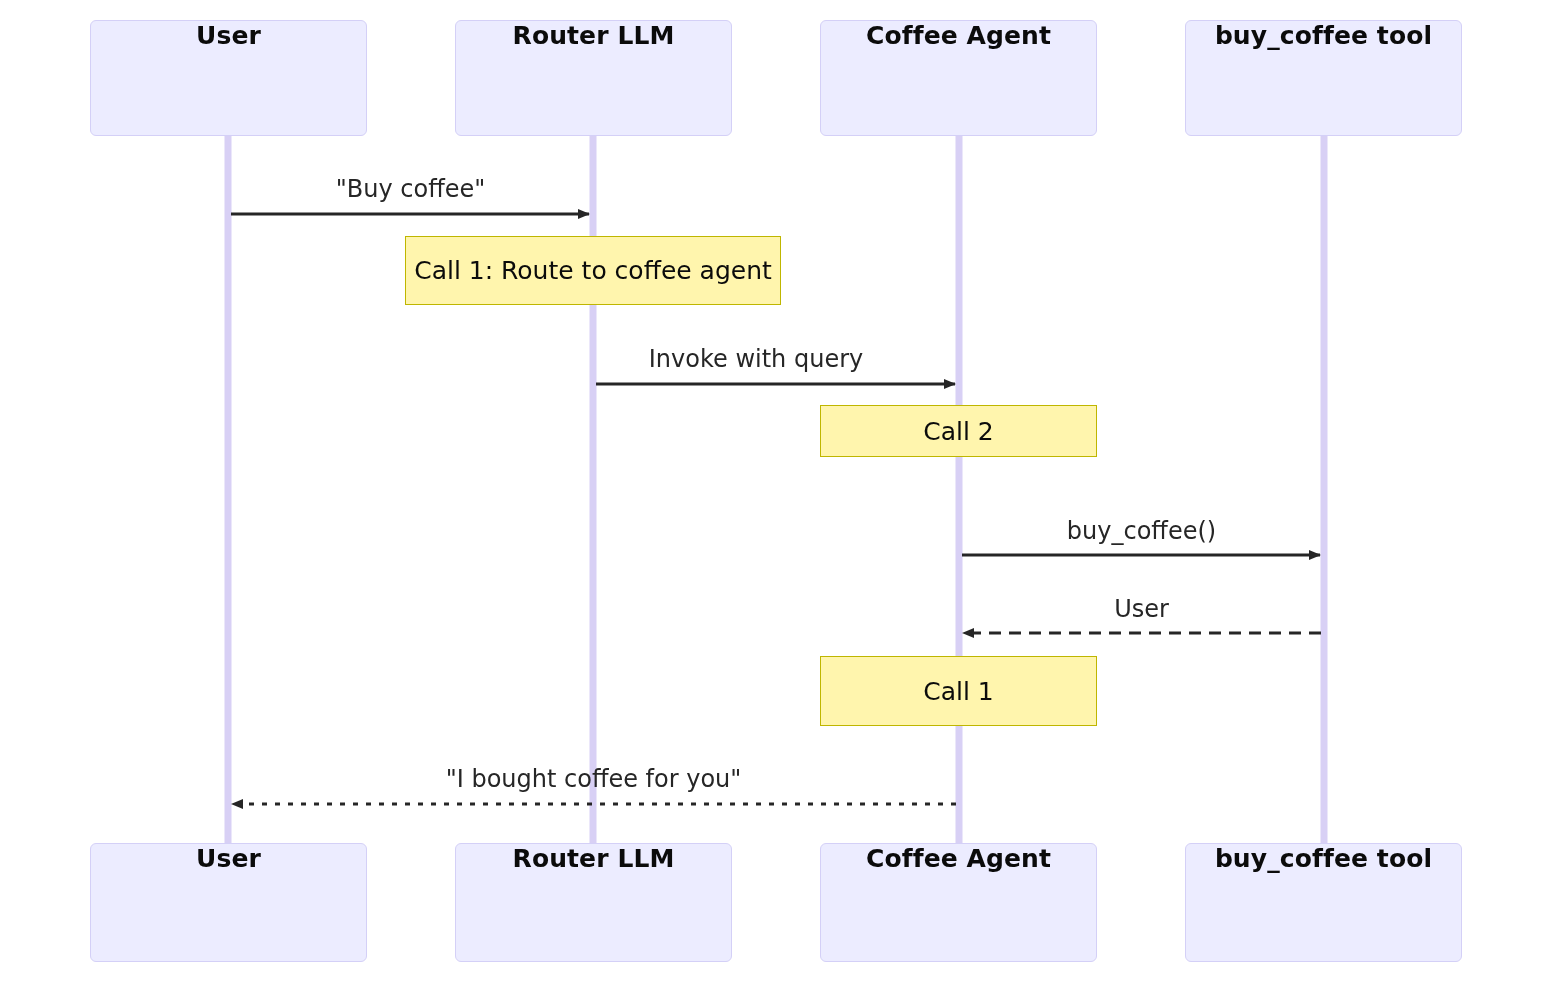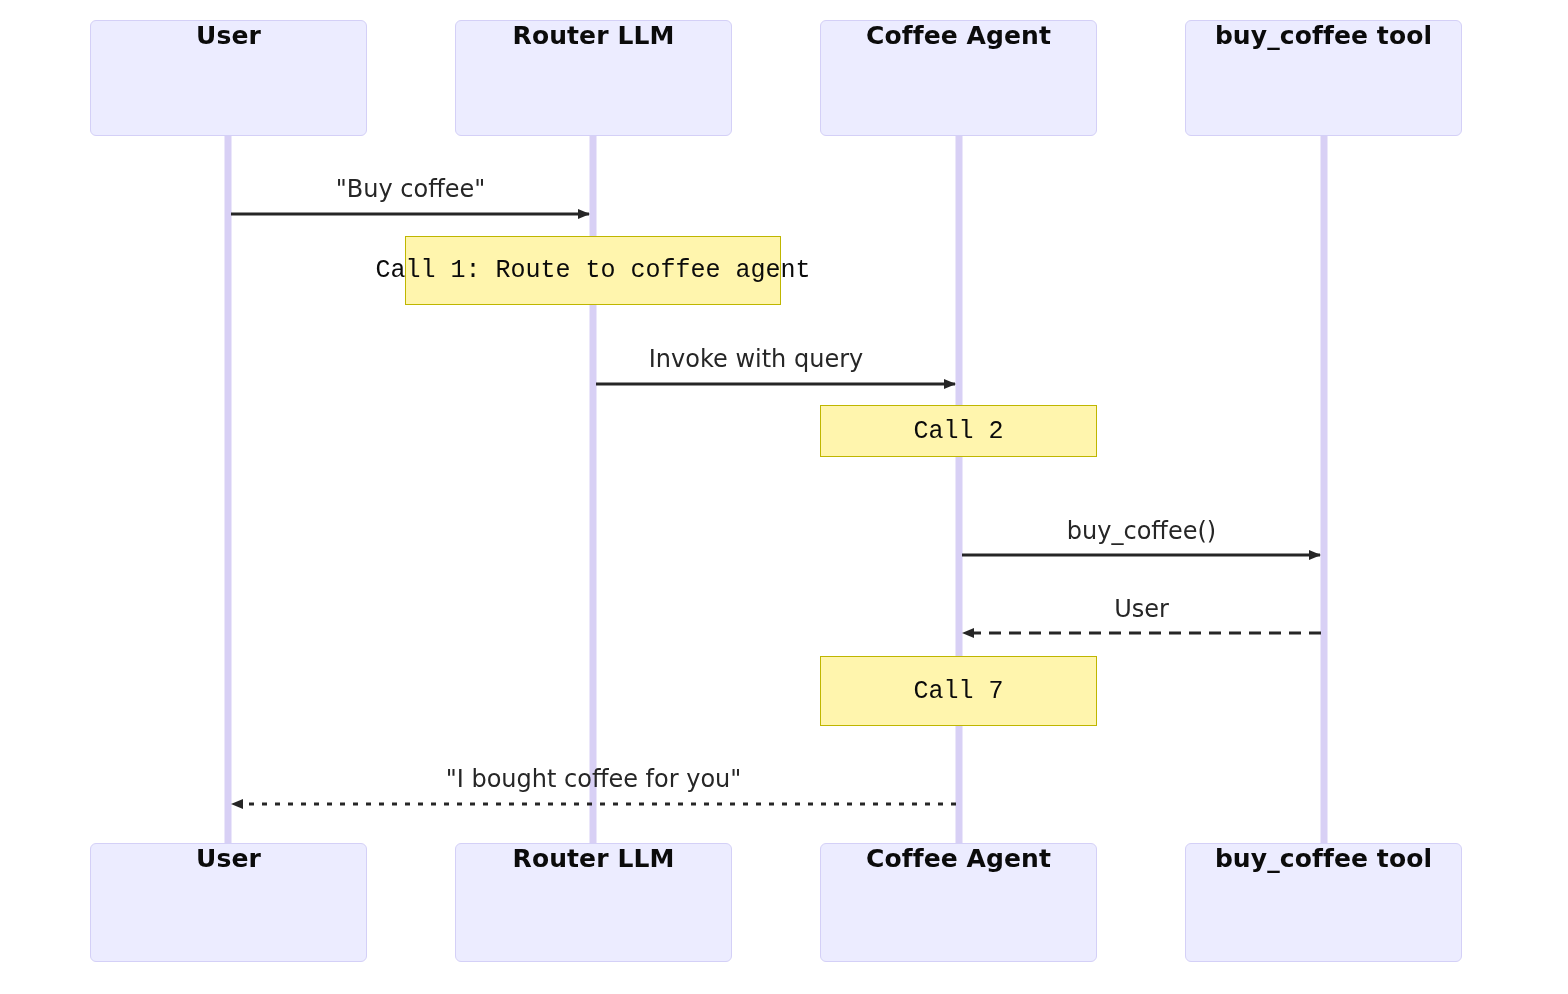--- a/index.html
+++ b/index.html
@@ -53,21 +53,20 @@
     background: #fff5ad;
     border: 1.5px solid #bfb600;
     display: flex;
     align-items: center;
     justify-content: center;
     color: #0b0b0b;
     font-size: 25px;
     font-weight: 400;
     white-space: nowrap;
     padding: 4px 8px;
-    font-family: Liberation Mono, monospace;
   }
   
   .msg-label {
     position: absolute;
     color: #262626;
     font-size: 24px;
     font-weight: 400;
     white-space: nowrap;
     text-align: center;
     transform: translateX(-50%);
@@ -133,21 +132,21 @@
     </div>
 
   <div id="notes">
       <div class="note-box" style="left: 405px; top: 236px; width: 376px; height: 69px;">
         <span>Call 1: Route to coffee agent</span>
       </div>
       <div class="note-box" style="left: 820px; top: 405px; width: 277px; height: 52px;">
         <span>Call 2</span>
       </div>
       <div class="note-box" style="left: 820px; top: 656px; width: 277px; height: 70px;">
-        <span>Call 7</span>
+        <span>Call 1</span>
       </div>
     </div>
 
   <div id="msg-labels">
       <div class="msg-label" style="left: 410.5px; top: 175px;">"Buy coffee"</div>
       <div class="msg-label" style="left: 756px; top: 345px;">Invoke with query</div>
       <div class="msg-label" style="left: 1141.5px; top: 517px;">buy_coffee()</div>
       <div class="msg-label" style="left: 1141.5px; top: 595px;">User</div>
       <div class="msg-label" style="left: 593.5px; top: 765px;">"I bought coffee for you"</div>
     </div>

